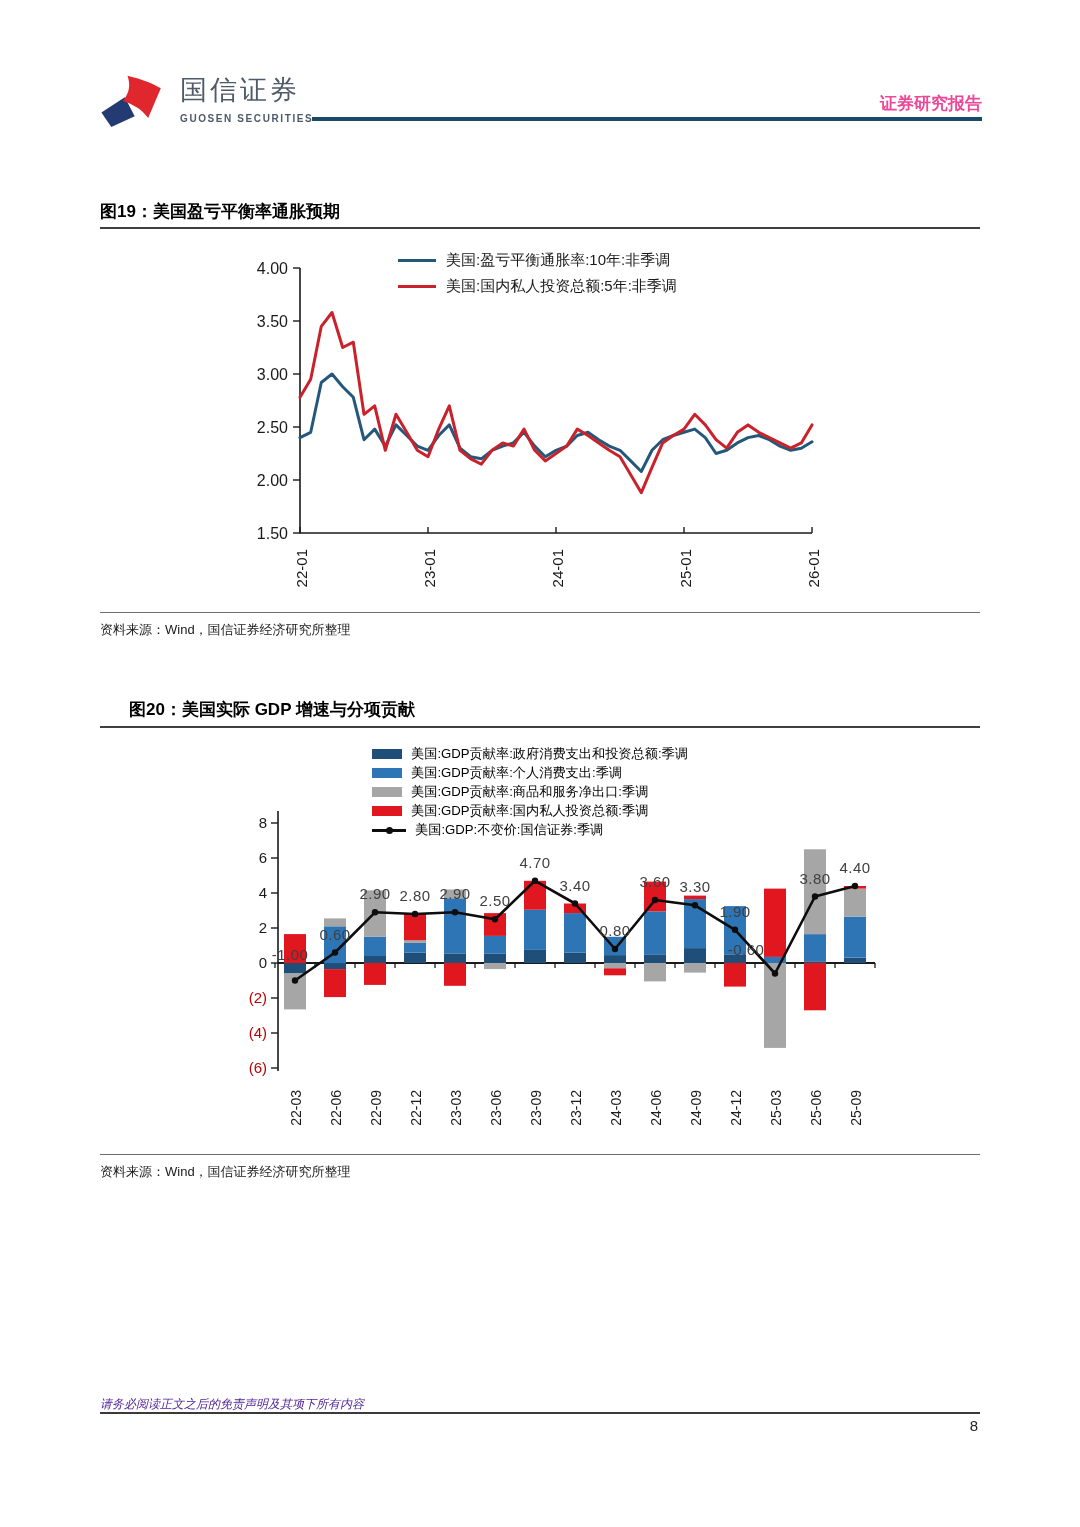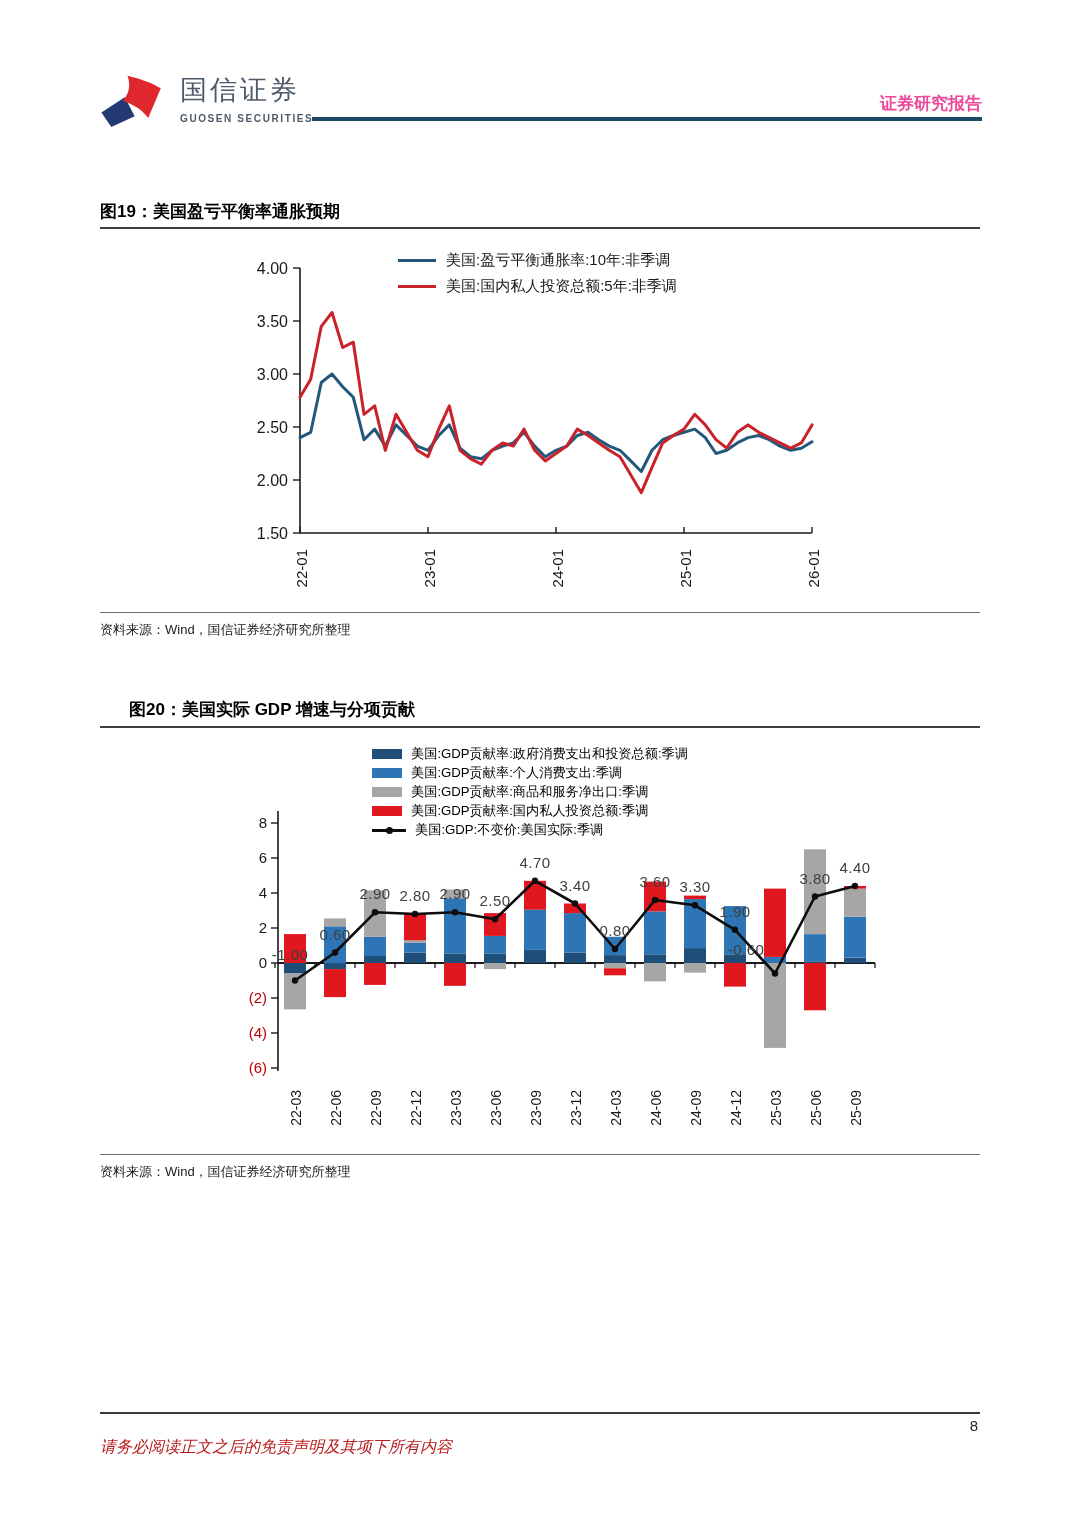--- a/index.html
+++ b/index.html
@@ -25,21 +25,21 @@
   .swline{display:inline-block;width:38px;height:3px;}
   
   .legend20{left:272px;top:14px;display:flex;flex-direction:column;gap:5px;}
   .l20row{display:flex;align-items:center;gap:9px;font-size:13.2px;color:#000000;white-space:nowrap;height:14px;}
   .swrect{display:inline-block;width:30px;height:10px;}
   .swlinewrap{position:relative;display:inline-block;width:34px;height:10px;}
   .swl{position:absolute;left:0;top:4px;width:34px;height:2.5px;}
   .swdot{position:absolute;left:14px;top:1.5px;width:7px;height:7px;border-radius:50%;}
   
   .footer-rule{left:100px;top:1412px;width:880px;height:2px;background:#3a3a3a;}
-  .footer-text{left:100px;top:1437px;font-size:16px;font-style:italic;color:#b91c1c;}
+  .footer-text{left:100px;top:1396px;font-size:12px;font-style:italic;color:#4c1d95;}
   .page-num{right:102px;top:1417px;font-size:15px;color:#222;}
   svg text{font-family:"Liberation Sans","DejaVu Sans",sans-serif;}
 </style>
 </head>
 <body>
 
 <div class="page">
 
   <div class="abs logo">
     <svg width="72" height="64" viewBox="0 0 80 64">
@@ -264,21 +264,21 @@
       </div>
       <div class="l20row">
         <span class="swrect" style="background-color: rgb(224, 23, 31);"></span>
         <span>美国:GDP贡献率:国内私人投资总额:季调</span>
       </div>
       <div class="l20row">
         <span class="swlinewrap">
           <span class="swl" style="background-color: rgb(13, 13, 13);"></span>
           <span class="swdot" style="background-color: rgb(13, 13, 13);"></span>
         </span>
-        <span>美国:GDP:不变价:美国实际:季调</span>
+        <span>美国:GDP:不变价:国信证券:季调</span>
       </div>
     </div>
   </div>
 
   <div class="abs src-rule" style="top:1154px;"></div>
   <div class="abs src-text" style="top:1163px;">资料来源：Wind，国信证券经济研究所整理</div>
 
   <div class="abs footer-rule"></div>
   <div class="abs footer-text">请务必阅读正文之后的免责声明及其项下所有内容</div>
   <div class="abs page-num">8</div>

